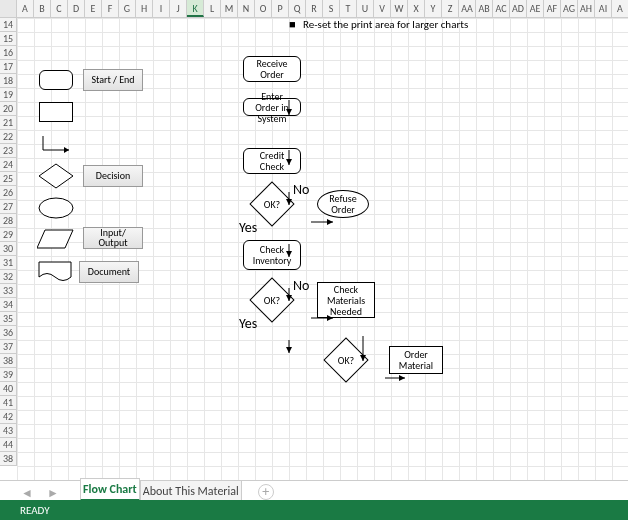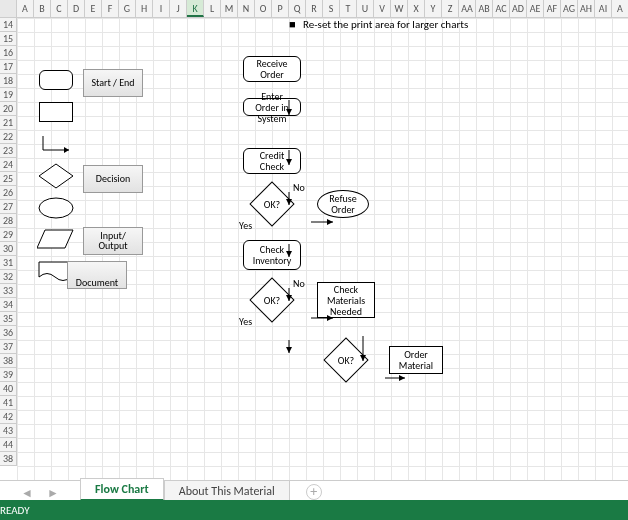--- a/index.html
+++ b/index.html
@@ -48,56 +48,56 @@
     background-image:
       linear-gradient(to right, #e6e6e6 1px, transparent 1px),
       linear-gradient(to bottom, #e6e6e6 1px, transparent 1px);
     background-size: 17px 14px;
   }
   
   .legend-shape { position: absolute; width: 34px; height: 20px; }
   .rrect { border: 1px solid #000; border-radius: 6px; background: #fff; }
   .rect  { border: 1px solid #000; background: #fff; }
   .legend-btn {
-    position: absolute; width: 60px; height: 28px;
+    position: absolute; width: 60px; height: 22px;
     background: linear-gradient(#f6f6f6, #e2e2e2);
     border: 1px solid #999; font-size: 10px;
     display:flex; align-items:center; justify-content:center;
     text-align:center; line-height:1.05;
   }
   
   .proc { position:absolute; border:1px solid #000; background:#fff; border-radius:6px;
           display:flex; align-items:center; justify-content:center;
           text-align:center; font-size:10px; line-height:1.1; width:58px; height:26px; }
   .ellipse { border-radius: 50%; }
   .diamond { position:absolute; width:44px; height:44px; }
   .diamond .sq { position:absolute; top:6px; left:6px; width:32px; height:32px;
                  border:1px solid #000; background:#fff; transform:rotate(45deg); }
   .diamond .lab { position:absolute; top:0;left:0;right:0;bottom:0;
                   display:flex;align-items:center;justify-content:center;
                   font-size:10px; }
-  .edge-lbl { position:absolute; font-size:10px; color:#000; }
+  .edge-lbl { position:absolute; font-size:14px; color:#000; }
   .bullet { position:absolute; font-size:11px; }
   
   svg.arrows { position:absolute; top:18px; left:17px; pointer-events:none; }
   
   .tabstrip {
     position:absolute; left:0; right:0; bottom:20px; height:20px;
     background:#fff; border-top:1px solid #ccc;
     display:flex; align-items:flex-end;
   }
   .tabstrip .nav { width:80px; display:flex; align-items:center; justify-content:center; gap:14px; color:#aaa; font-size:12px;}
-  .tab { padding: 3px 14px; font-size:12px; border:1px solid #ccc; border-bottom:none; background:#f4f4f4; color:#444; position:relative; top:1px;}
+  .tab { padding: 3px 2px; font-size:12px; border:1px solid #ccc; border-bottom:none; background:#f4f4f4; color:#444; position:relative; top:1px;}
   .tab.active { background:#fff; color:#1a7a44; font-weight:bold; border-bottom:2px solid #1a7a44; }
   .addtab { margin-left:16px; color:#aaa; font-size:14px; border:1px solid #ccc; border-radius:50%; width:16px; height:16px; line-height:14px; text-align:center;}
   
   .statusbar {
     position:absolute; left:0; right:0; bottom:0; height:20px;
     background:#1a7a44; color:#fff; font-size:11px;
-    display:flex; align-items:center; padding-left:0;
+    display:flex; align-items:center; padding-left:20px;
   }
   
   .legend-svg { position:absolute; }
 </style>
 </head>
 <body>
 
 <div class="col-headers">
   <div class="rowhdr-spacer"></div>
 <div class="col-hdr">A</div>
@@ -203,21 +203,21 @@
 
   <svg class="legend-svg" style="top:210px; left:20px;" width="38" height="22">
     <polygon points="8,2 36,2 28,20 0,20" fill="#fff" stroke="#000"></polygon>
   </svg>
   <div class="legend-btn" style="top:209px; left:66px; white-space:pre;"><span>Input/
 Output</span></div>
 
   <svg class="legend-svg" style="top:242px; left:20px;" width="38" height="24">
     <path d="M2 2 L34 2 L34 17 Q26 24 18 17 Q10 10 2 17 Z" fill="#fff" stroke="#000"></path>
   </svg>
-  <div class="legend-btn" style="top:243px; left:50px;align-items:flex-end;">
+  <div class="legend-btn" style="top:243px; left:62px;">
       <span>Document</span>
     </div>
 
   <div class="proc" style="top:38px; left:226px; white-space:pre;"><span>Receive
 Order</span></div>
   <div class="proc" style="top:80px; left:226px; height:18px; white-space:pre;"><span>Enter
 Order in
 System</span></div>
   <div class="proc" style="top:130px; left:226px; white-space:pre;"><span>Credit
 Check</span></div>

